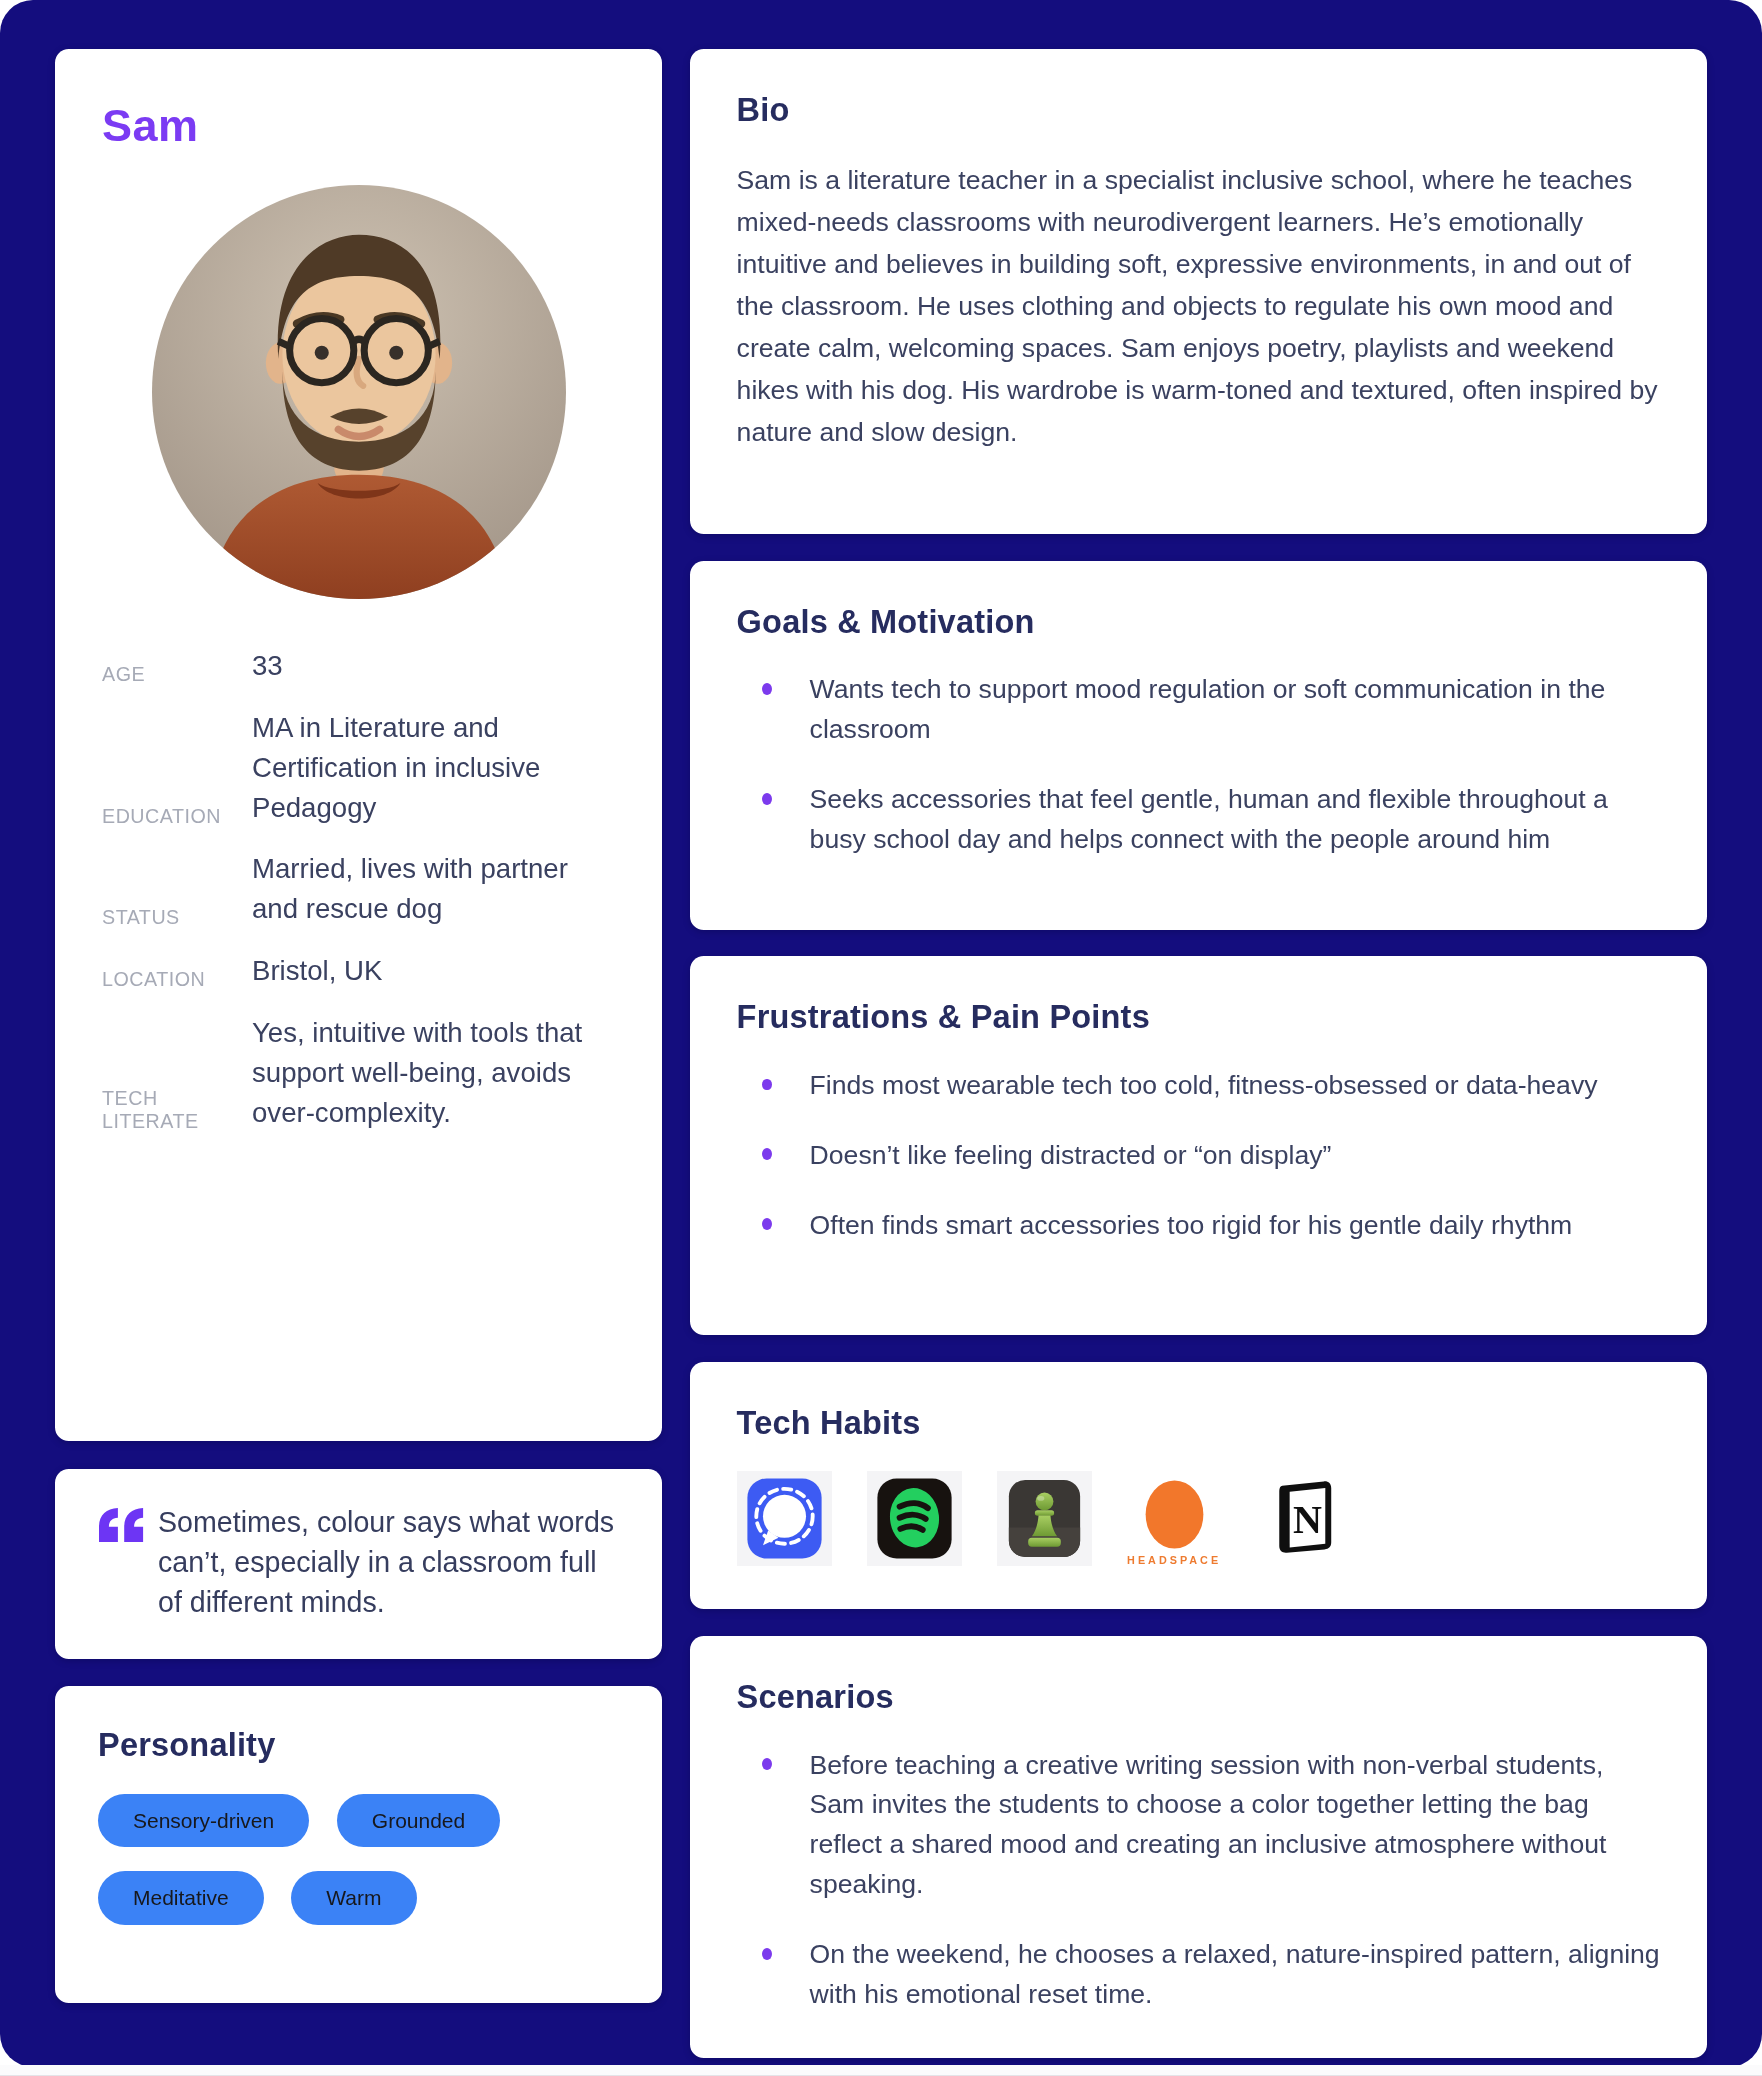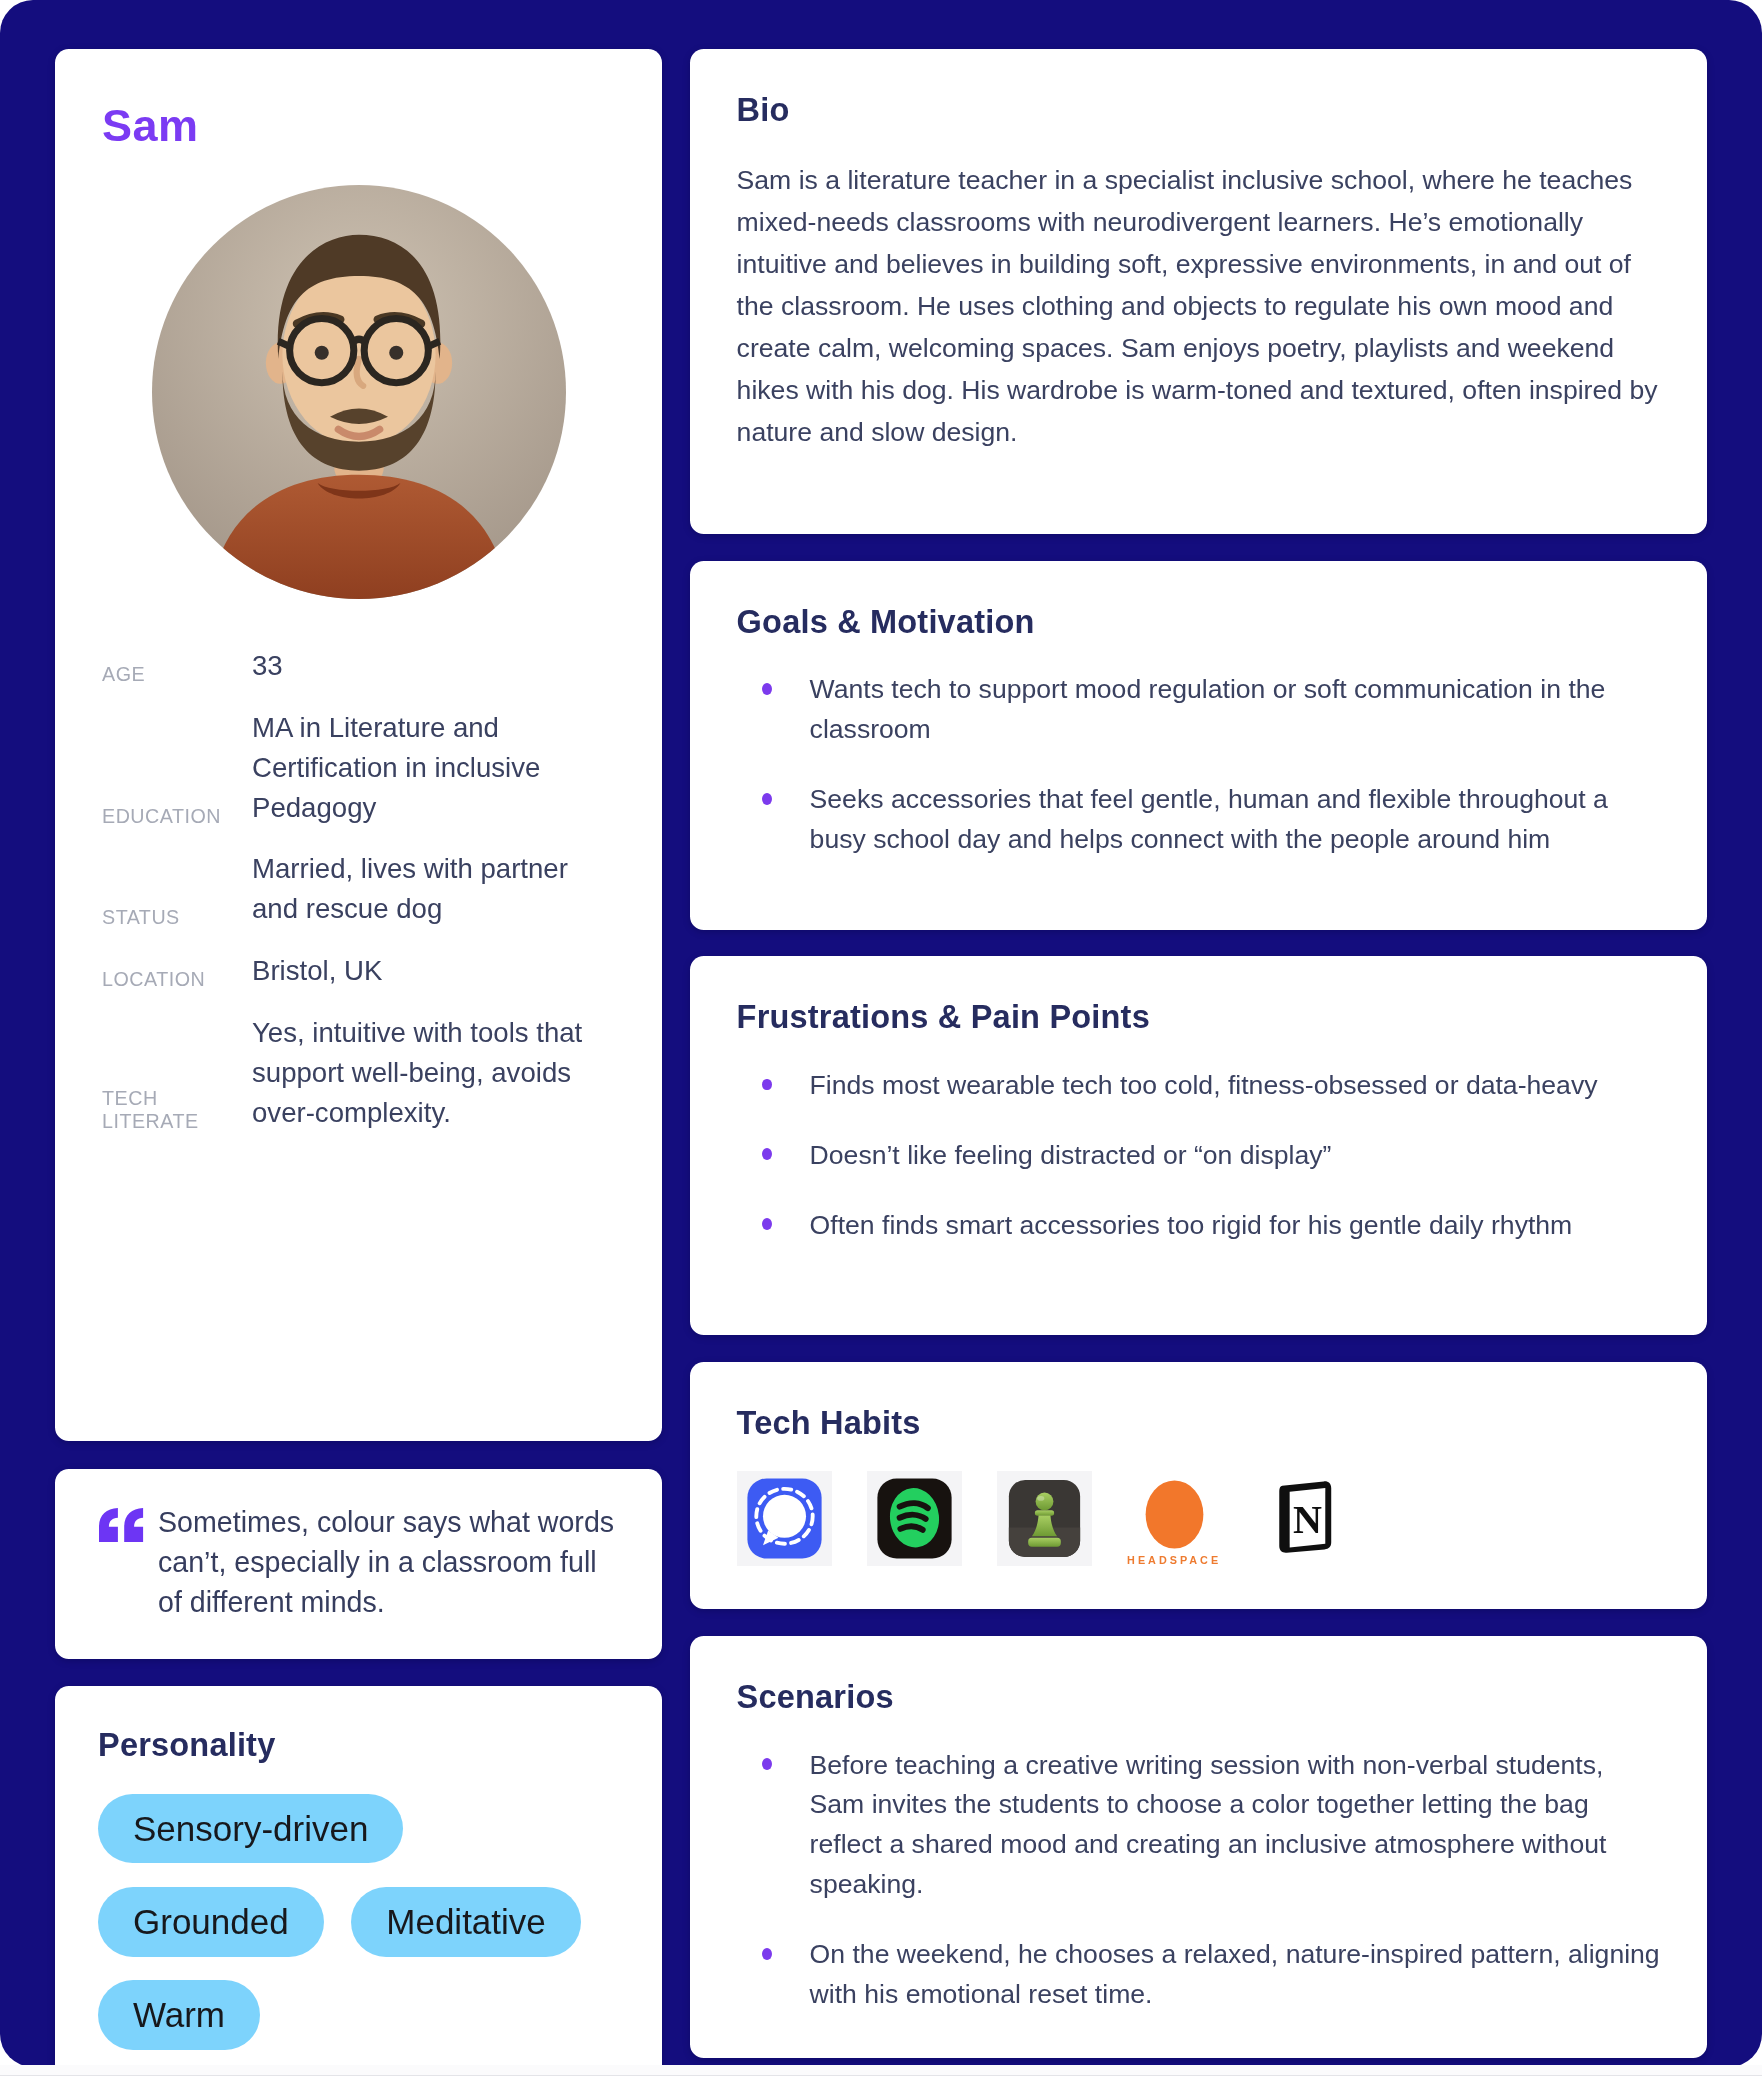--- a/index.html
+++ b/index.html
@@ -28,21 +28,21 @@
   .attr-label{width:150px;flex:none;font-size:19.7px;color:#A6AAB6;letter-spacing:0.5px;padding-top:6.9px;font-weight:normal;}
   .attr-value{font-size:27.6px;color:#3A4160;line-height:1.45;margin:0;}
 
   .quote-card{padding:33px 43px 37px;display:flex;gap:13px;align-items:flex-start;flex:none;}
   .quote-mark{flex:none;width:47px;padding-top:5.9px;}
   .quote-text{font-size:28.6px;color:#363D5E;line-height:1.4;margin:0;}
 
   .personality-card{padding:41px 43px;min-height:317px;flex:none;}
   .section-title{font-size:32.5px;font-weight:bold;color:#262C5F;margin:0 0 29.6px;letter-spacing:0.2px;}
   .pills{display:flex;flex-wrap:wrap;gap:23.6px 27.6px;}
-  .pill{background:#7dd3fc;border-radius:984px;padding:14.8px 35px;font-size:35px;color:#17181C;white-space:nowrap;}
+  .pill{background:#3b82f6;border-radius:984px;padding:14.8px 35px;font-size:21px;color:#17181C;white-space:nowrap;}
 
   
   .rcard{padding:43px 47px;flex:none;}
   .rcard.bio{min-height:485px;}
   .rcard.goals{min-height:369px;}
   .rcard.frustrations{min-height:379px;}
   .rcard.tech{min-height:225px;}
   .rcard.scenarios{min-height:392px;}
   .body-text{font-size:26.6px;color:#3A4160;line-height:1.58;margin:0;}
   .bullets{list-style:none;margin:1px 0 0;padding:0;display:flex;flex-direction:column;gap:30px;}

